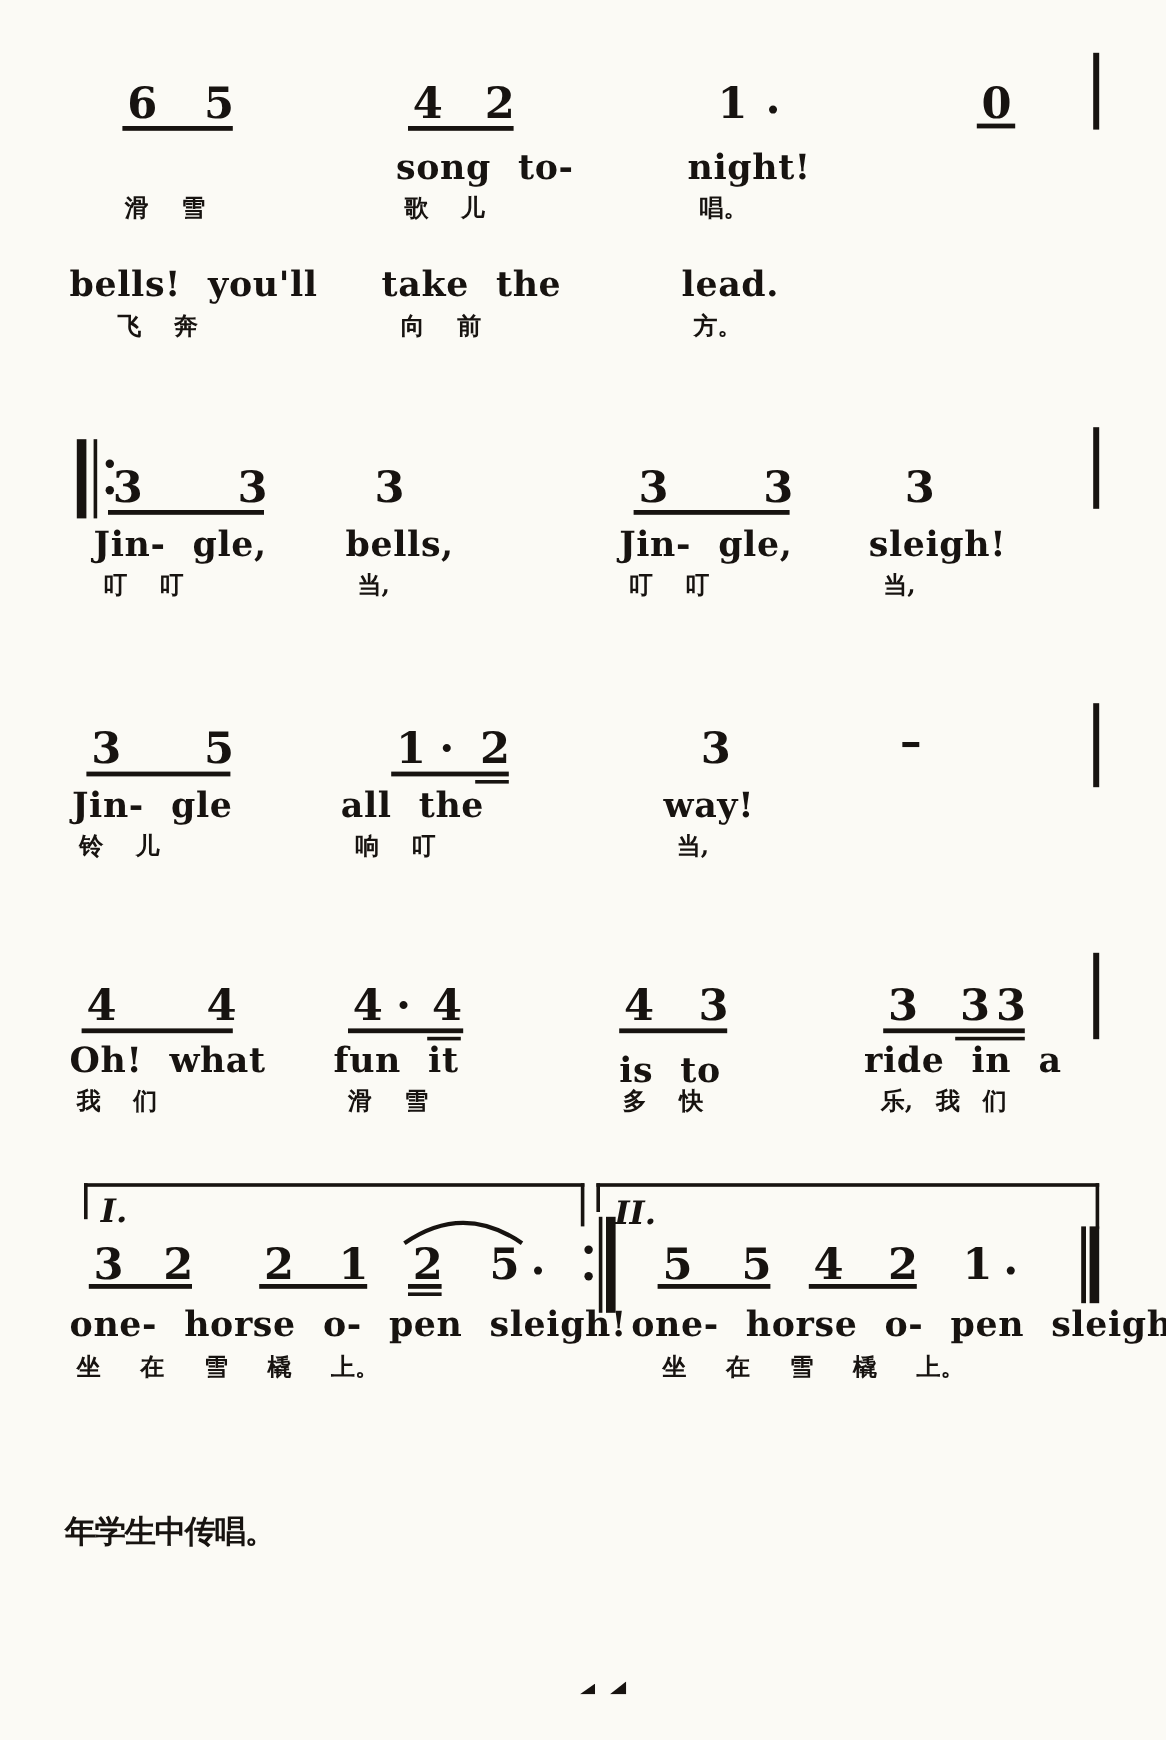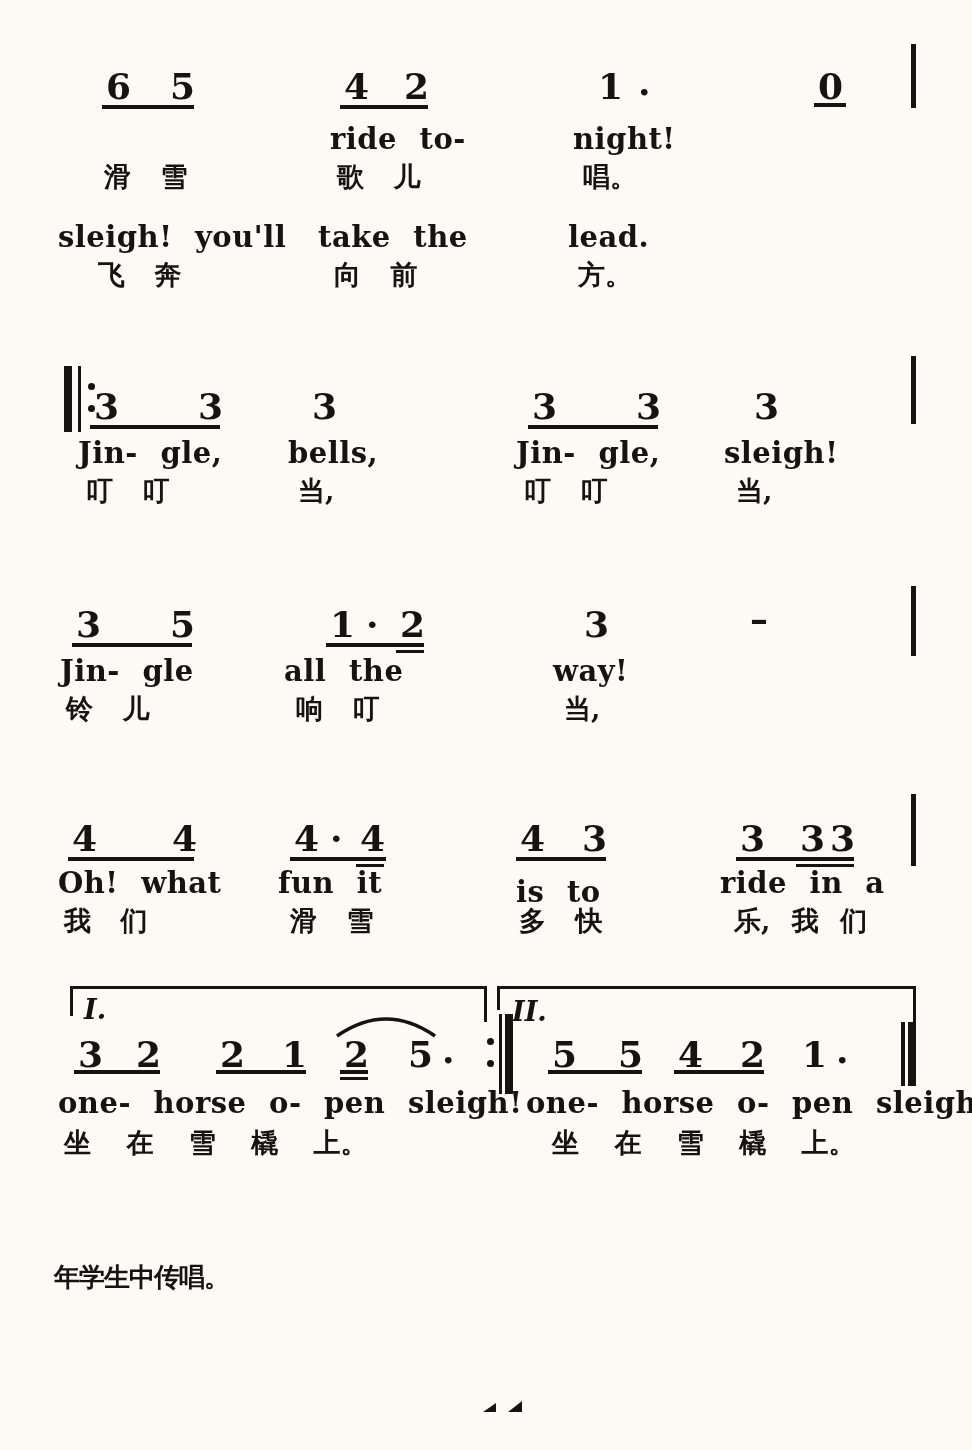--- a/index.html
+++ b/index.html
@@ -6,21 +6,21 @@
   #sheet{
     position:relative;width:972px;height:1450px;margin:0 auto;
     background:#fbfaf5;color:#171310;overflow:hidden;
     font-family:"DejaVu Serif","Liberation Serif",serif;
   }
   .num{position:absolute;font-size:36px;font-weight:700;line-height:1;letter-spacing:0;white-space:nowrap;}
   .bm{position:absolute;height:4px;background:#171310;}
   .bm2{position:absolute;height:3px;background:#171310;}
   .vbar{position:absolute;background:#171310;}
   .en{position:absolute;font-size:29px;font-weight:700;line-height:1.1;white-space:nowrap;word-spacing:12px;letter-spacing:.5px;}
-  .zh{position:absolute;font-size:27px;font-weight:700;line-height:1.1;white-space:nowrap;word-spacing:20px;}
+  .zh{position:absolute;font-size:20px;font-weight:700;line-height:1.1;white-space:nowrap;word-spacing:20px;}
   .zh.med{word-spacing:26px;}
   .zh.tight{word-spacing:12px;}
   .volta-label{position:absolute;font-size:27px;font-weight:700;font-style:italic;line-height:1;}
   .rdot{position:absolute;width:7px;height:7px;border-radius:50%;background:#171310;}
   .fn{position:absolute;font-size:26px;font-weight:600;line-height:1.2;white-space:nowrap;letter-spacing:-1px;}
   .slur{position:absolute;}
   .mark{position:absolute;background:#171310;}
 </style>
 </head>
 <body>
@@ -36,28 +36,28 @@
   <div class="bm" style="left:340px;top:105px;width:88px"></div>
 
   <span class="num" style="left:598px;top:68px">1</span>
   <span class="num" style="left:638px;top:64px">.</span>
 
   <span class="num" style="left:818px;top:68px">0</span>
   <div class="bm" style="left:814px;top:103px;width:32px"></div>
 
   <div class="vbar" style="left:911px;top:44px;width:5px;height:64px"></div>
 
-  <span class="en" style="left:330px;top:124px">ride to-</span>
+  <span class="en" style="left:330px;top:124px">song to-</span>
   <span class="en" style="left:573px;top:124px">night!</span>
 
   <span class="zh" style="left:104px;top:162px">滑 雪</span>
   <span class="zh" style="left:337px;top:162px">歌 儿</span>
   <span class="zh" style="left:583px;top:162px">唱。</span>
 
-  <span class="en" style="left:58px;top:222px">sleigh! you'll</span>
+  <span class="en" style="left:58px;top:222px">bells! you'll</span>
   <span class="en" style="left:318px;top:222px">take the</span>
   <span class="en" style="left:568px;top:222px">lead.</span>
 
   <span class="zh" style="left:98px;top:260px">飞 奔</span>
   <span class="zh" style="left:334px;top:260px">向 前</span>
   <span class="zh" style="left:578px;top:260px">方。</span>
 
   <div>
     <div class="vbar" style="left:64px;top:366px;width:8px;height:66px"></div>
     <div class="vbar" style="left:78px;top:366px;width:3px;height:66px"></div>

